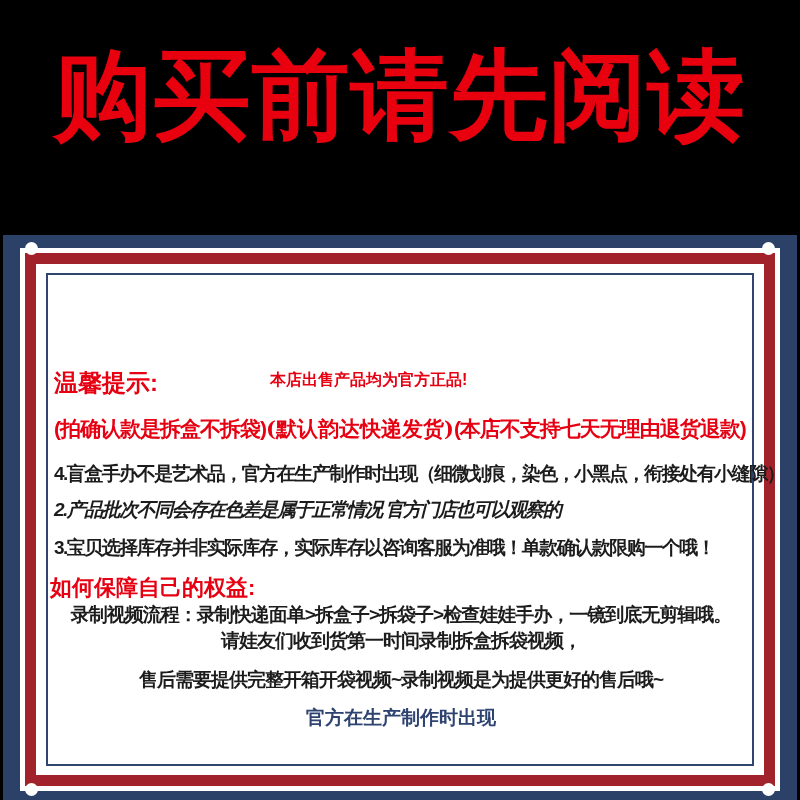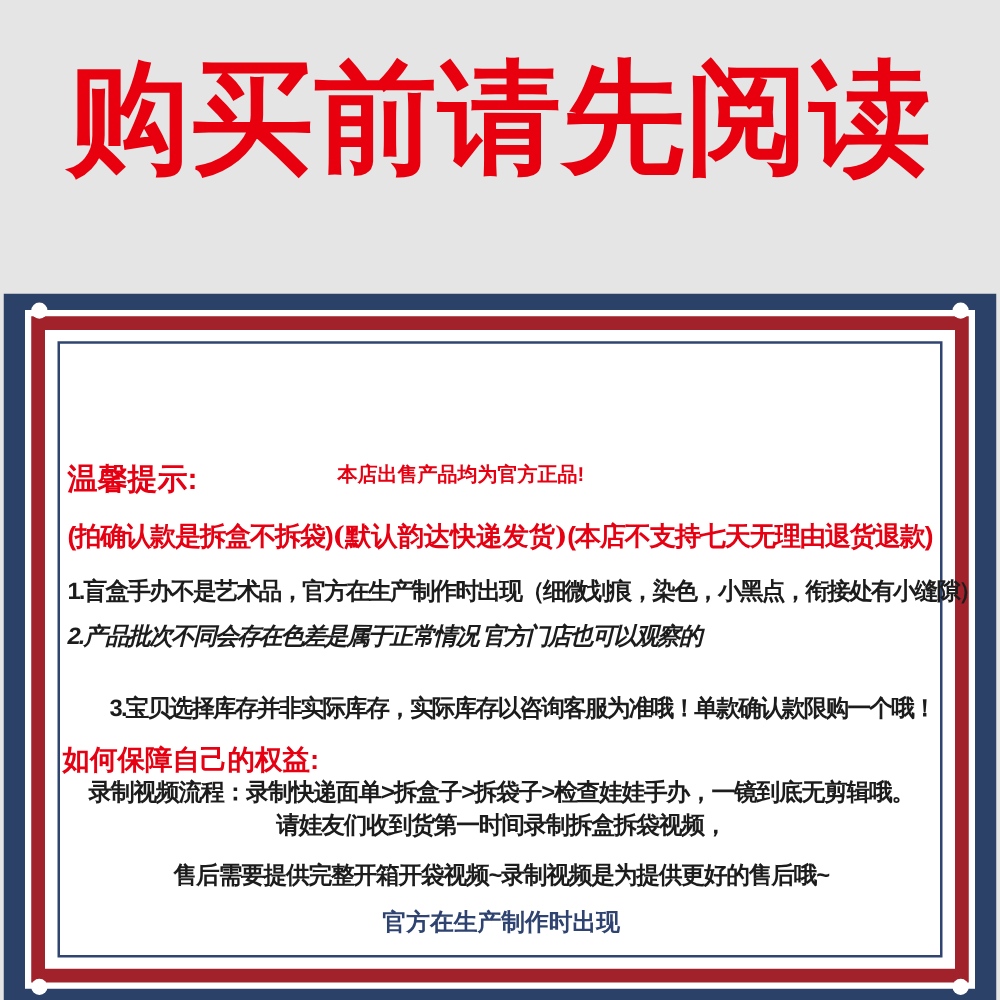--- a/index.html
+++ b/index.html
@@ -1,18 +1,18 @@
 <!DOCTYPE html>
 <html><head>
 <meta charset="utf-8">
 <style>
   * { margin:0; padding:0; box-sizing:border-box; }
   html,body { width:800px; height:800px; background:#ffffff; overflow:hidden;
               font-family:"Liberation Sans","DejaVu Sans",sans-serif; }
-  .stage { position:relative; width:800px; height:800px; background:#e5e5e5; }
+  .stage { position:relative; width:800px; height:800px; background:#000000; }
 
   
   .title { position:absolute; top:34px; left:0; width:100%;
            text-align:center; color:#e8000f;
            font-family:"DejaVu Serif","Liberation Serif",serif;
            font-weight:900; font-size:98px; line-height:1.25;
            letter-spacing:1px; white-space:nowrap; }
 
   
   .frame        { position:absolute; top:235px; left:3px; right:3px; bottom:0;
@@ -45,21 +45,21 @@
   .policy-line { margin-top:16px; white-space:nowrap;
                  color:#e60012; font-size:21px; letter-spacing:-1px; }
   .policy-serif { font-family:"DejaVu Serif","Liberation Serif",serif;
                   font-weight:900; letter-spacing:0; }
 
   .item  { font-size:19px; letter-spacing:-1.5px; line-height:30px;
            white-space:nowrap; }
   .item1 { margin-top:16px; }
   .item1 .l2 { text-align:center; }
   .item2 { margin-top:6px;font-style:italic; }
-  .item3 { margin-top:28px;text-align:right; }
+  .item3 { margin-top:8px; }
 
   .rights-heading { margin-top:10px; margin-left:-4px; color:#e60012;
                     font-size:22px; letter-spacing:0; white-space:nowrap; }
   .rights-line { text-align:center; font-size:19px; letter-spacing:-1px;
                  line-height:24px; white-space:nowrap; }
   .rights-line.first { margin-top:2px; }
   .aftersale { margin-top:14px; text-align:center; font-size:19px;
                letter-spacing:-1px; white-space:nowrap; }
   .thanks { margin-top:12px; text-align:center; color:#2e4370; font-size:19px;
             letter-spacing:0; white-space:nowrap; }
@@ -82,21 +82,21 @@
         <div class="row-top">
           <span class="tips-label">温馨提示:</span>
           <span class="authentic">本店出售产品均为官方正品!</span>
         </div>
 
         <div class="policy-line">
           <span>(拍确认款是拆盒不拆袋)</span><span class="policy-serif">(默认韵达快递发货)</span><span>(本店不支持七天无理由退货退款)</span>
         </div>
 
         <div class="item item1">
-          <div class="l1">1.盲盒手办不是艺术品，官方在生产制作时出现（细微划痕，染色，小黑点，衔接处有小缝隙）</div>
+          <div class="l1">4.盲盒手办不是艺术品，官方在生产制作时出现（细微划痕，染色，小黑点，衔接处有小缝隙）</div>
         </div>
 
         <div class="item item2">2.产品批次不同会存在色差是属于正常情况 官方门店也可以观察的</div>
 
         <div class="item item3">3.宝贝选择库存并非实际库存，实际库存以咨询客服为准哦！单款确认款限购一个哦！</div>
 
         <div class="rights-heading">如何保障自己的权益:</div>
 
         <div class="rights-line">录制视频流程：录制快递面单&gt;拆盒子&gt;拆袋子&gt;检查娃娃手办，一镜到底无剪辑哦。</div>
         <div class="rights-line first">请娃友们收到货第一时间录制拆盒拆袋视频，</div>

